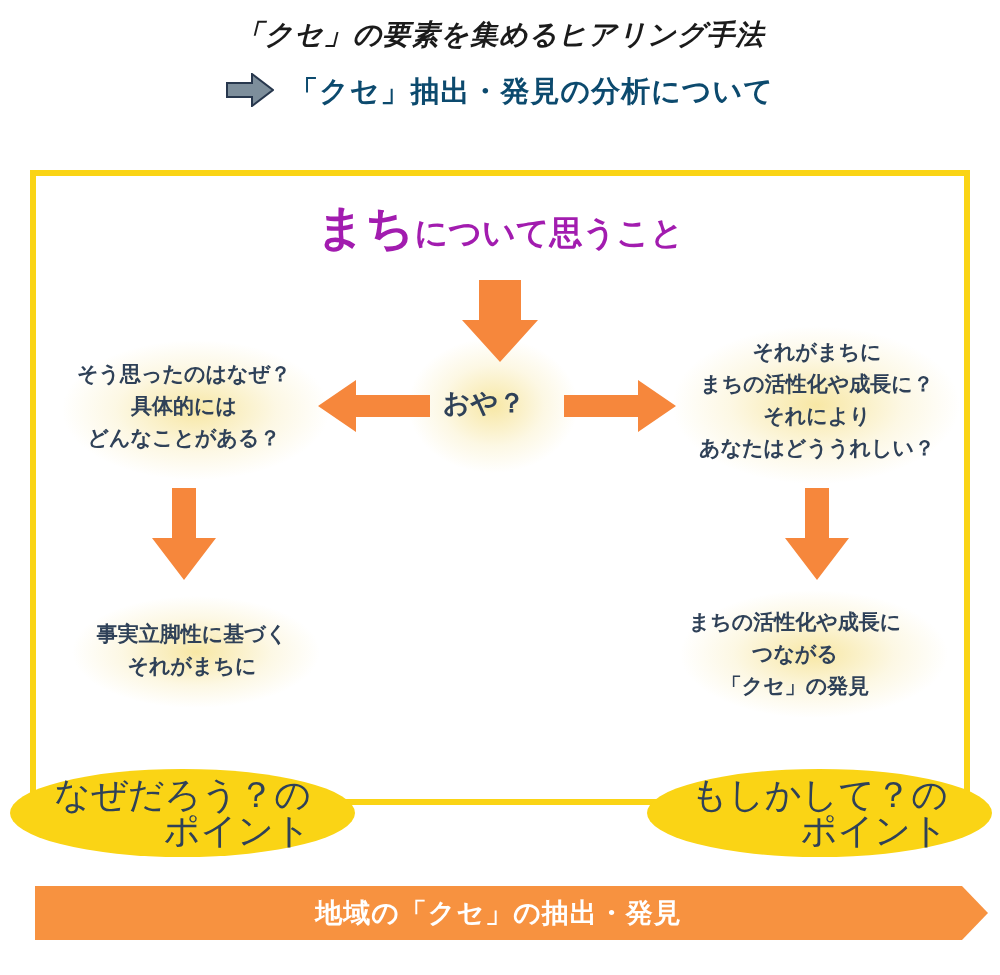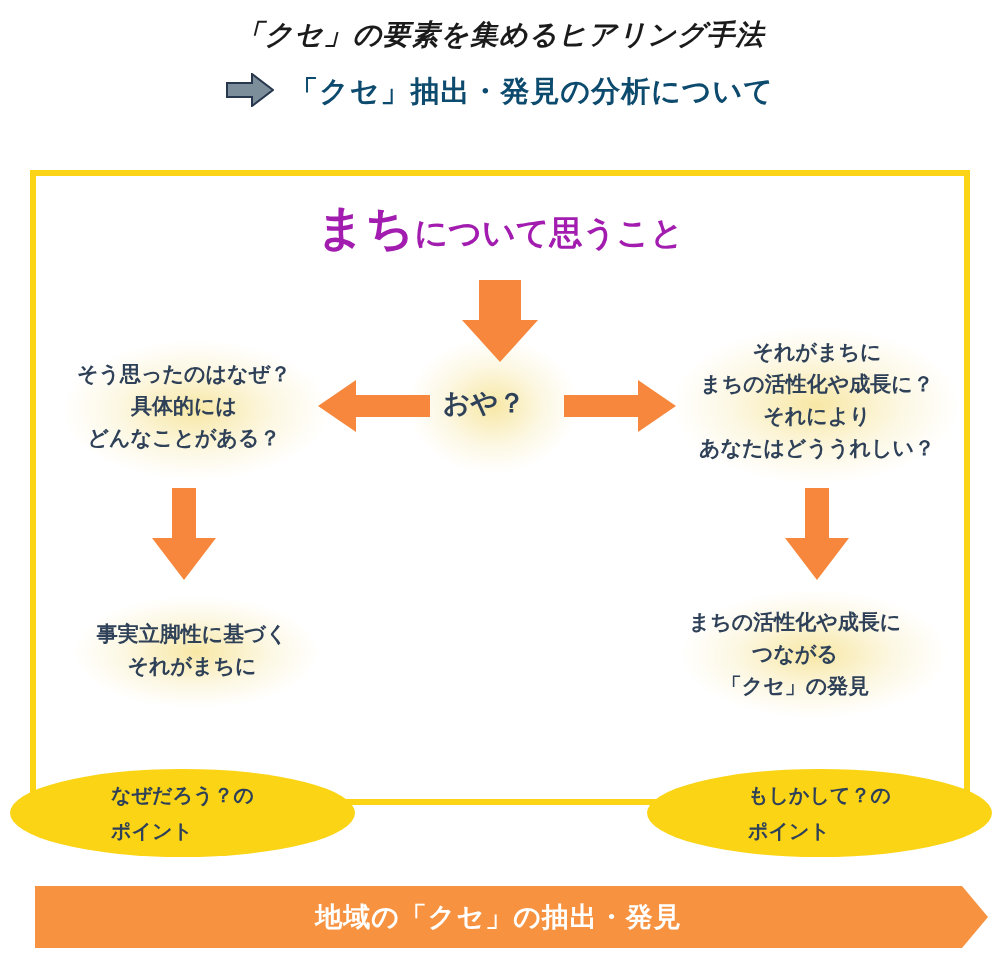--- a/index.html
+++ b/index.html
@@ -54,27 +54,27 @@
   }
   .t-oya{left:409px;top:386px;width:150px;font-size:27px;line-height:34px;}
   .t-left-q{left:30px;top:358px;width:308px;}
   .t-right-q{left:658px;top:336px;width:318px;}
   .t-left-r{left:38px;top:618px;width:308px;}
   .t-right-r{left:636px;top:606px;width:318px;font-family:Liberation Serif, serif;}
   
   .pt-ellipse{
     position:absolute;top:769px;width:345px;height:88px;border-radius:50%;
     background:#FAD415;display:flex;align-items:center;justify-content:center;
-    text-align:left;font-weight:bold;color:#2F4158;font-size:20px;line-height:36px;
+    text-align:right;font-weight:normal;color:#2F4158;font-size:36px;line-height:36px;
   }
   .pt-left{left:10px;}
   .pt-right{left:647px;}
   
   .banner{
-    position:absolute;left:35px;top:886px;width:953px;height:62px;
+    position:absolute;left:35px;top:886px;width:953px;height:54px;
     background:#F79240;
     clip-path:polygon(0 0,calc(100% - 26px) 0,100% 50%,calc(100% - 26px) 100%,0 100%);
     display:flex;align-items:center;justify-content:center;
     color:#ffffff;font-weight:bold;font-size:27px;letter-spacing:1px;
     padding-right:26px;box-sizing:border-box;
   }
 </style>
 </head>
 <body>
 

